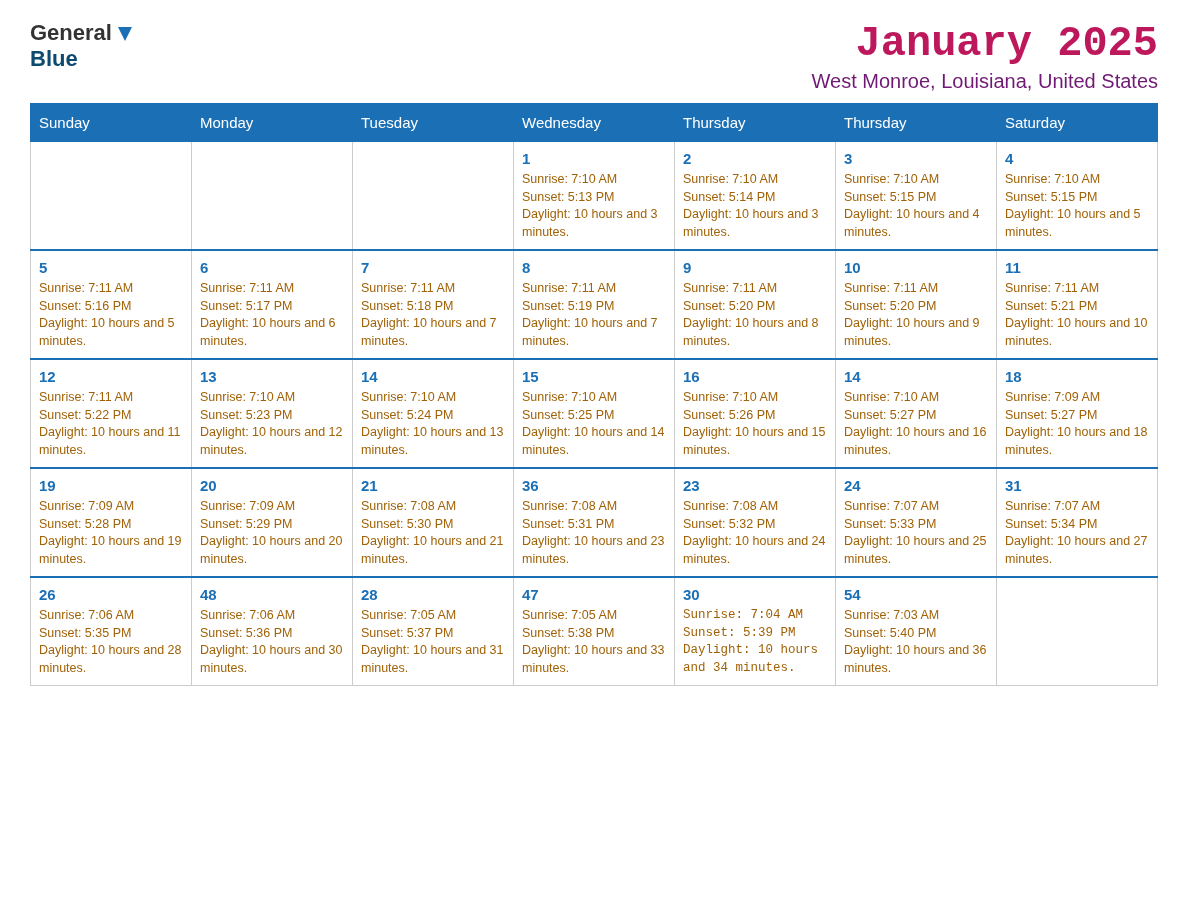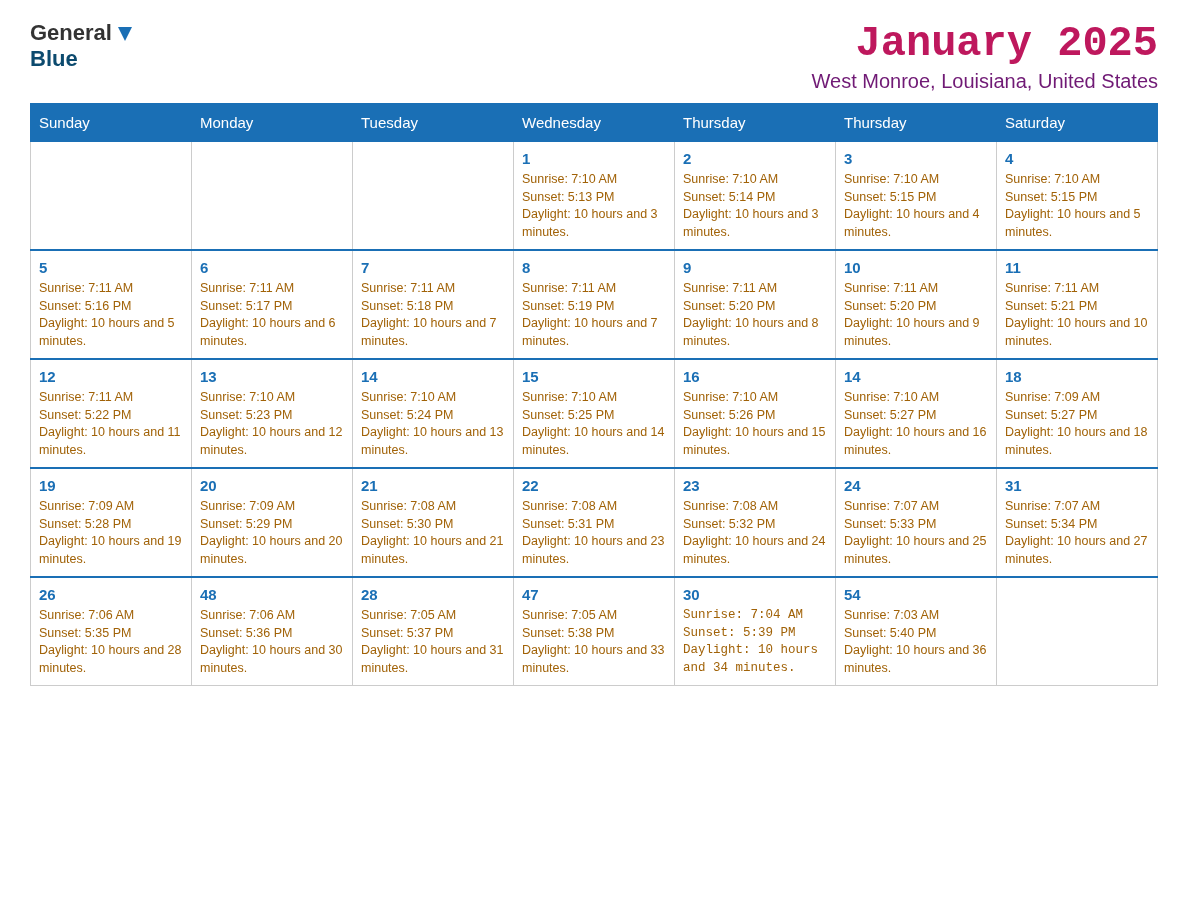--- a/index.html
+++ b/index.html
@@ -251,21 +251,21 @@
 Sunset: 5:29 PM
 Daylight: 10 hours and 20 minutes.</div>
         </td>
         <td>
           <span class="day-number">21</span>
           <div class="day-info" style="white-space: pre-line;">Sunrise: 7:08 AM
 Sunset: 5:30 PM
 Daylight: 10 hours and 21 minutes.</div>
         </td>
         <td>
-          <span class="day-number">22</span>
+          <span class="day-number">36</span>
           <div class="day-info" style="white-space: pre-line;">Sunrise: 7:08 AM
 Sunset: 5:31 PM
 Daylight: 10 hours and 23 minutes.</div>
         </td>
         <td>
           <span class="day-number">23</span>
           <div class="day-info" style="white-space: pre-line;">Sunrise: 7:08 AM
 Sunset: 5:32 PM
 Daylight: 10 hours and 24 minutes.</div>
         </td>

